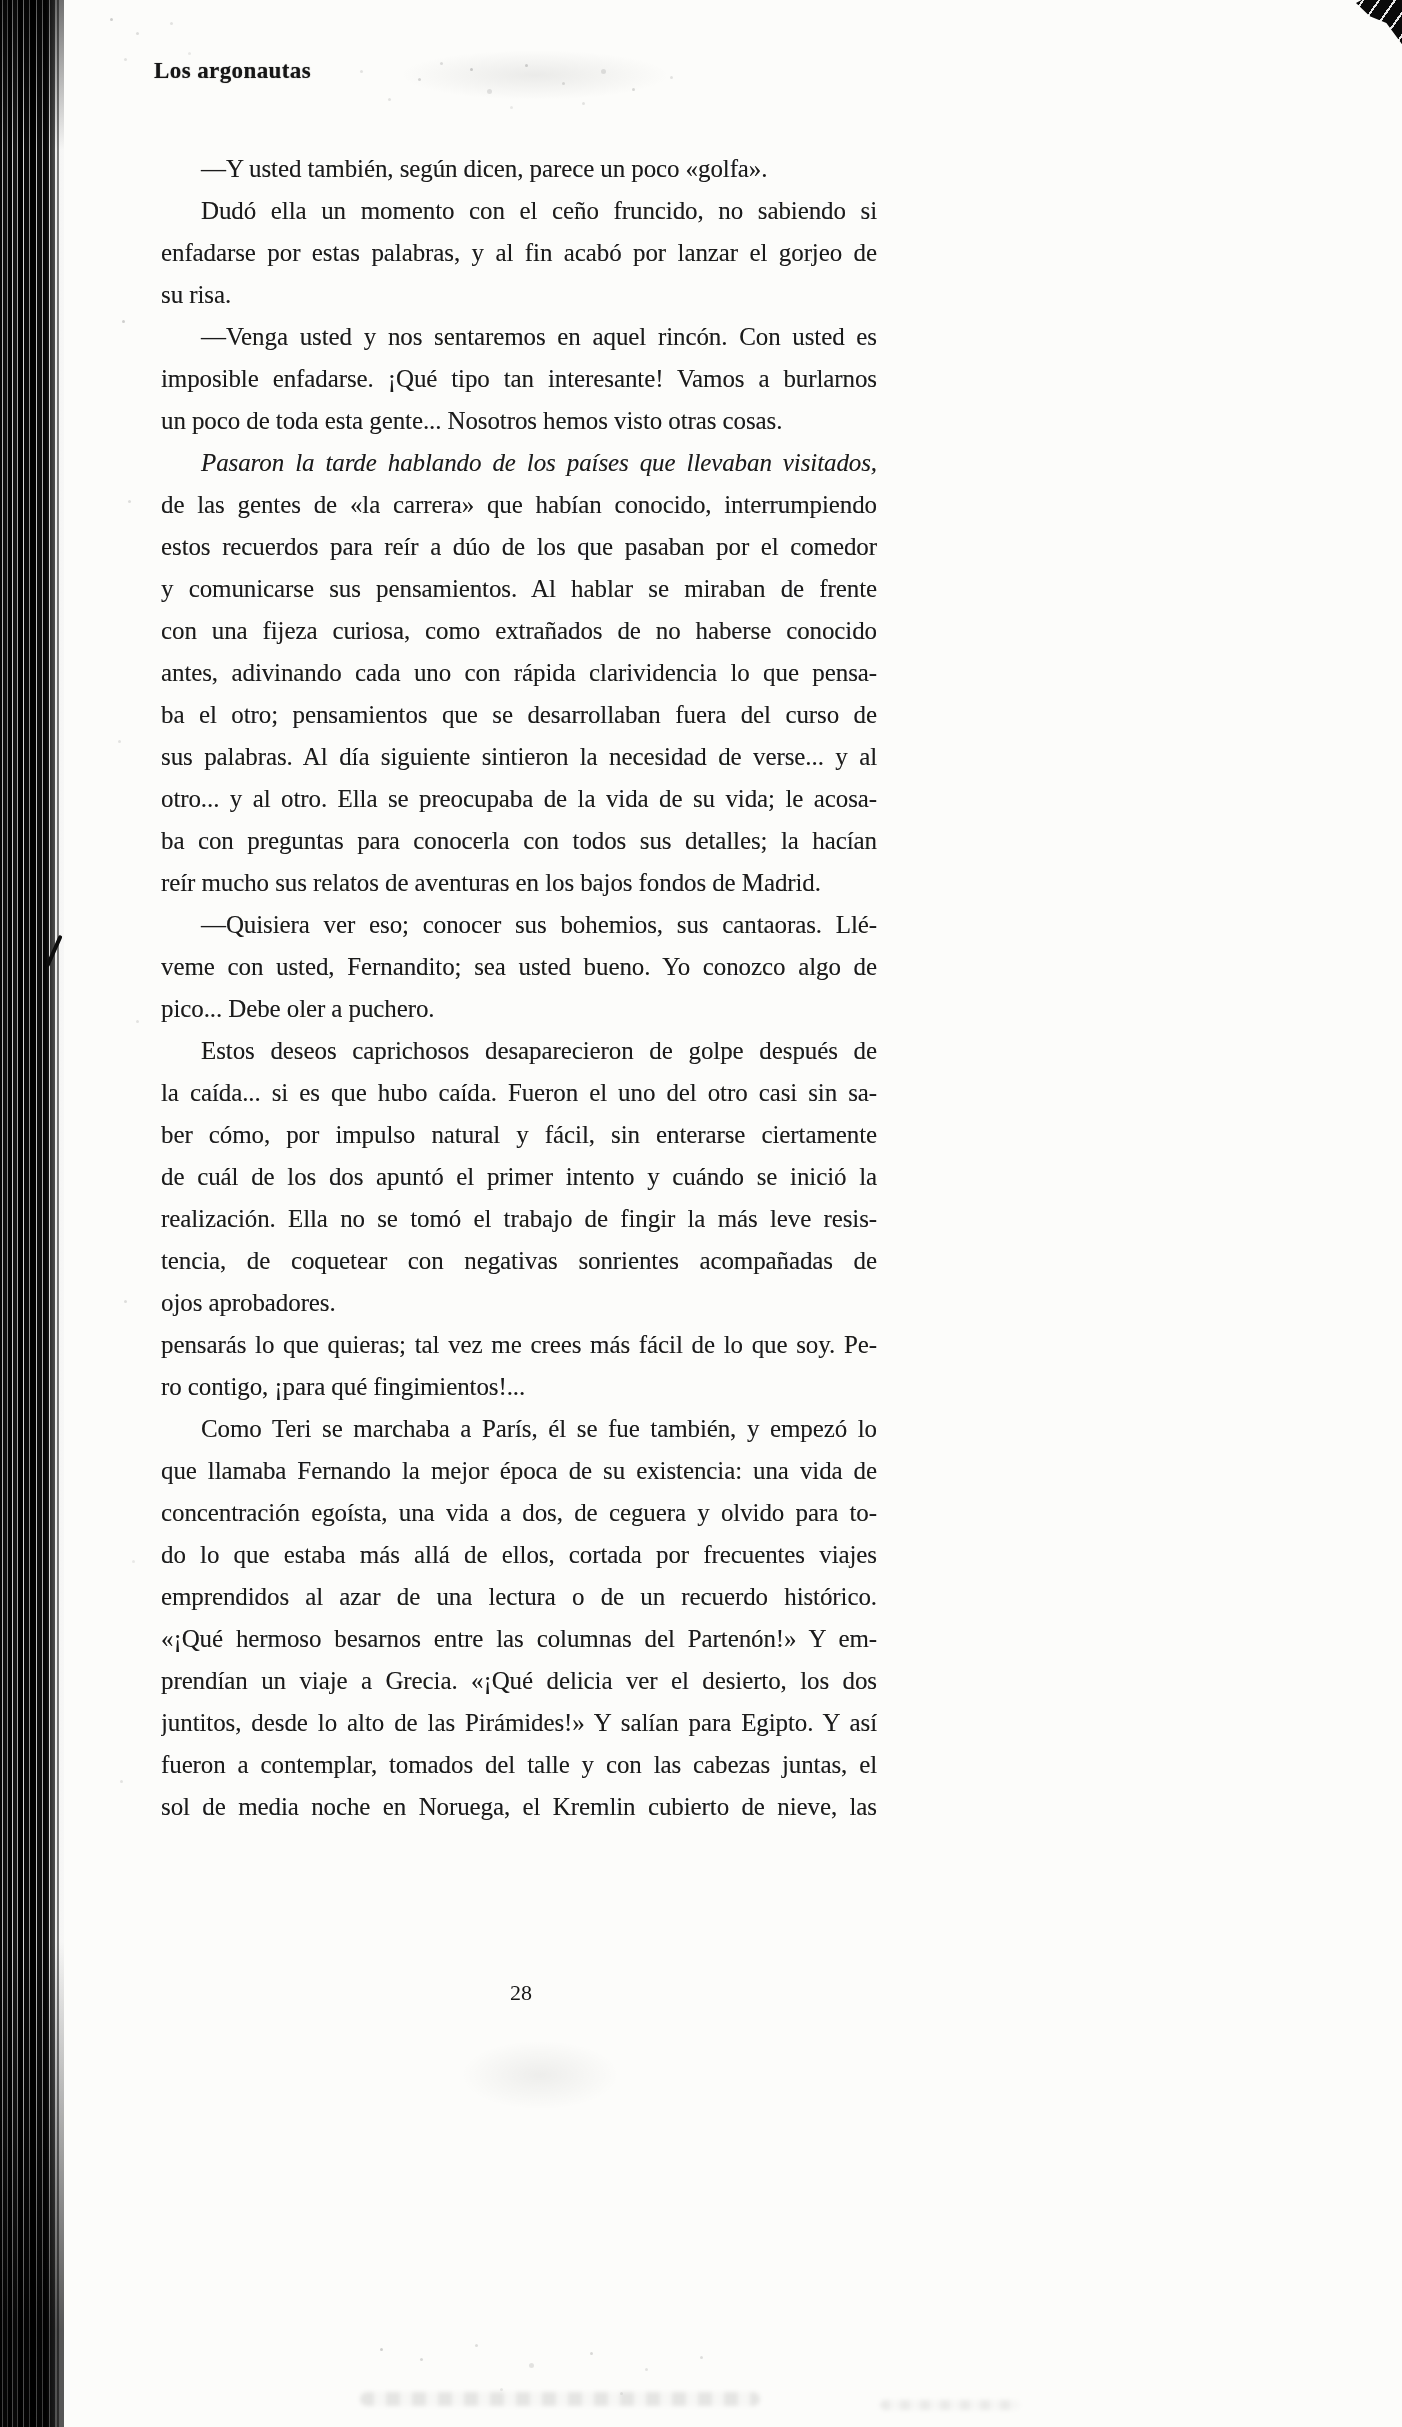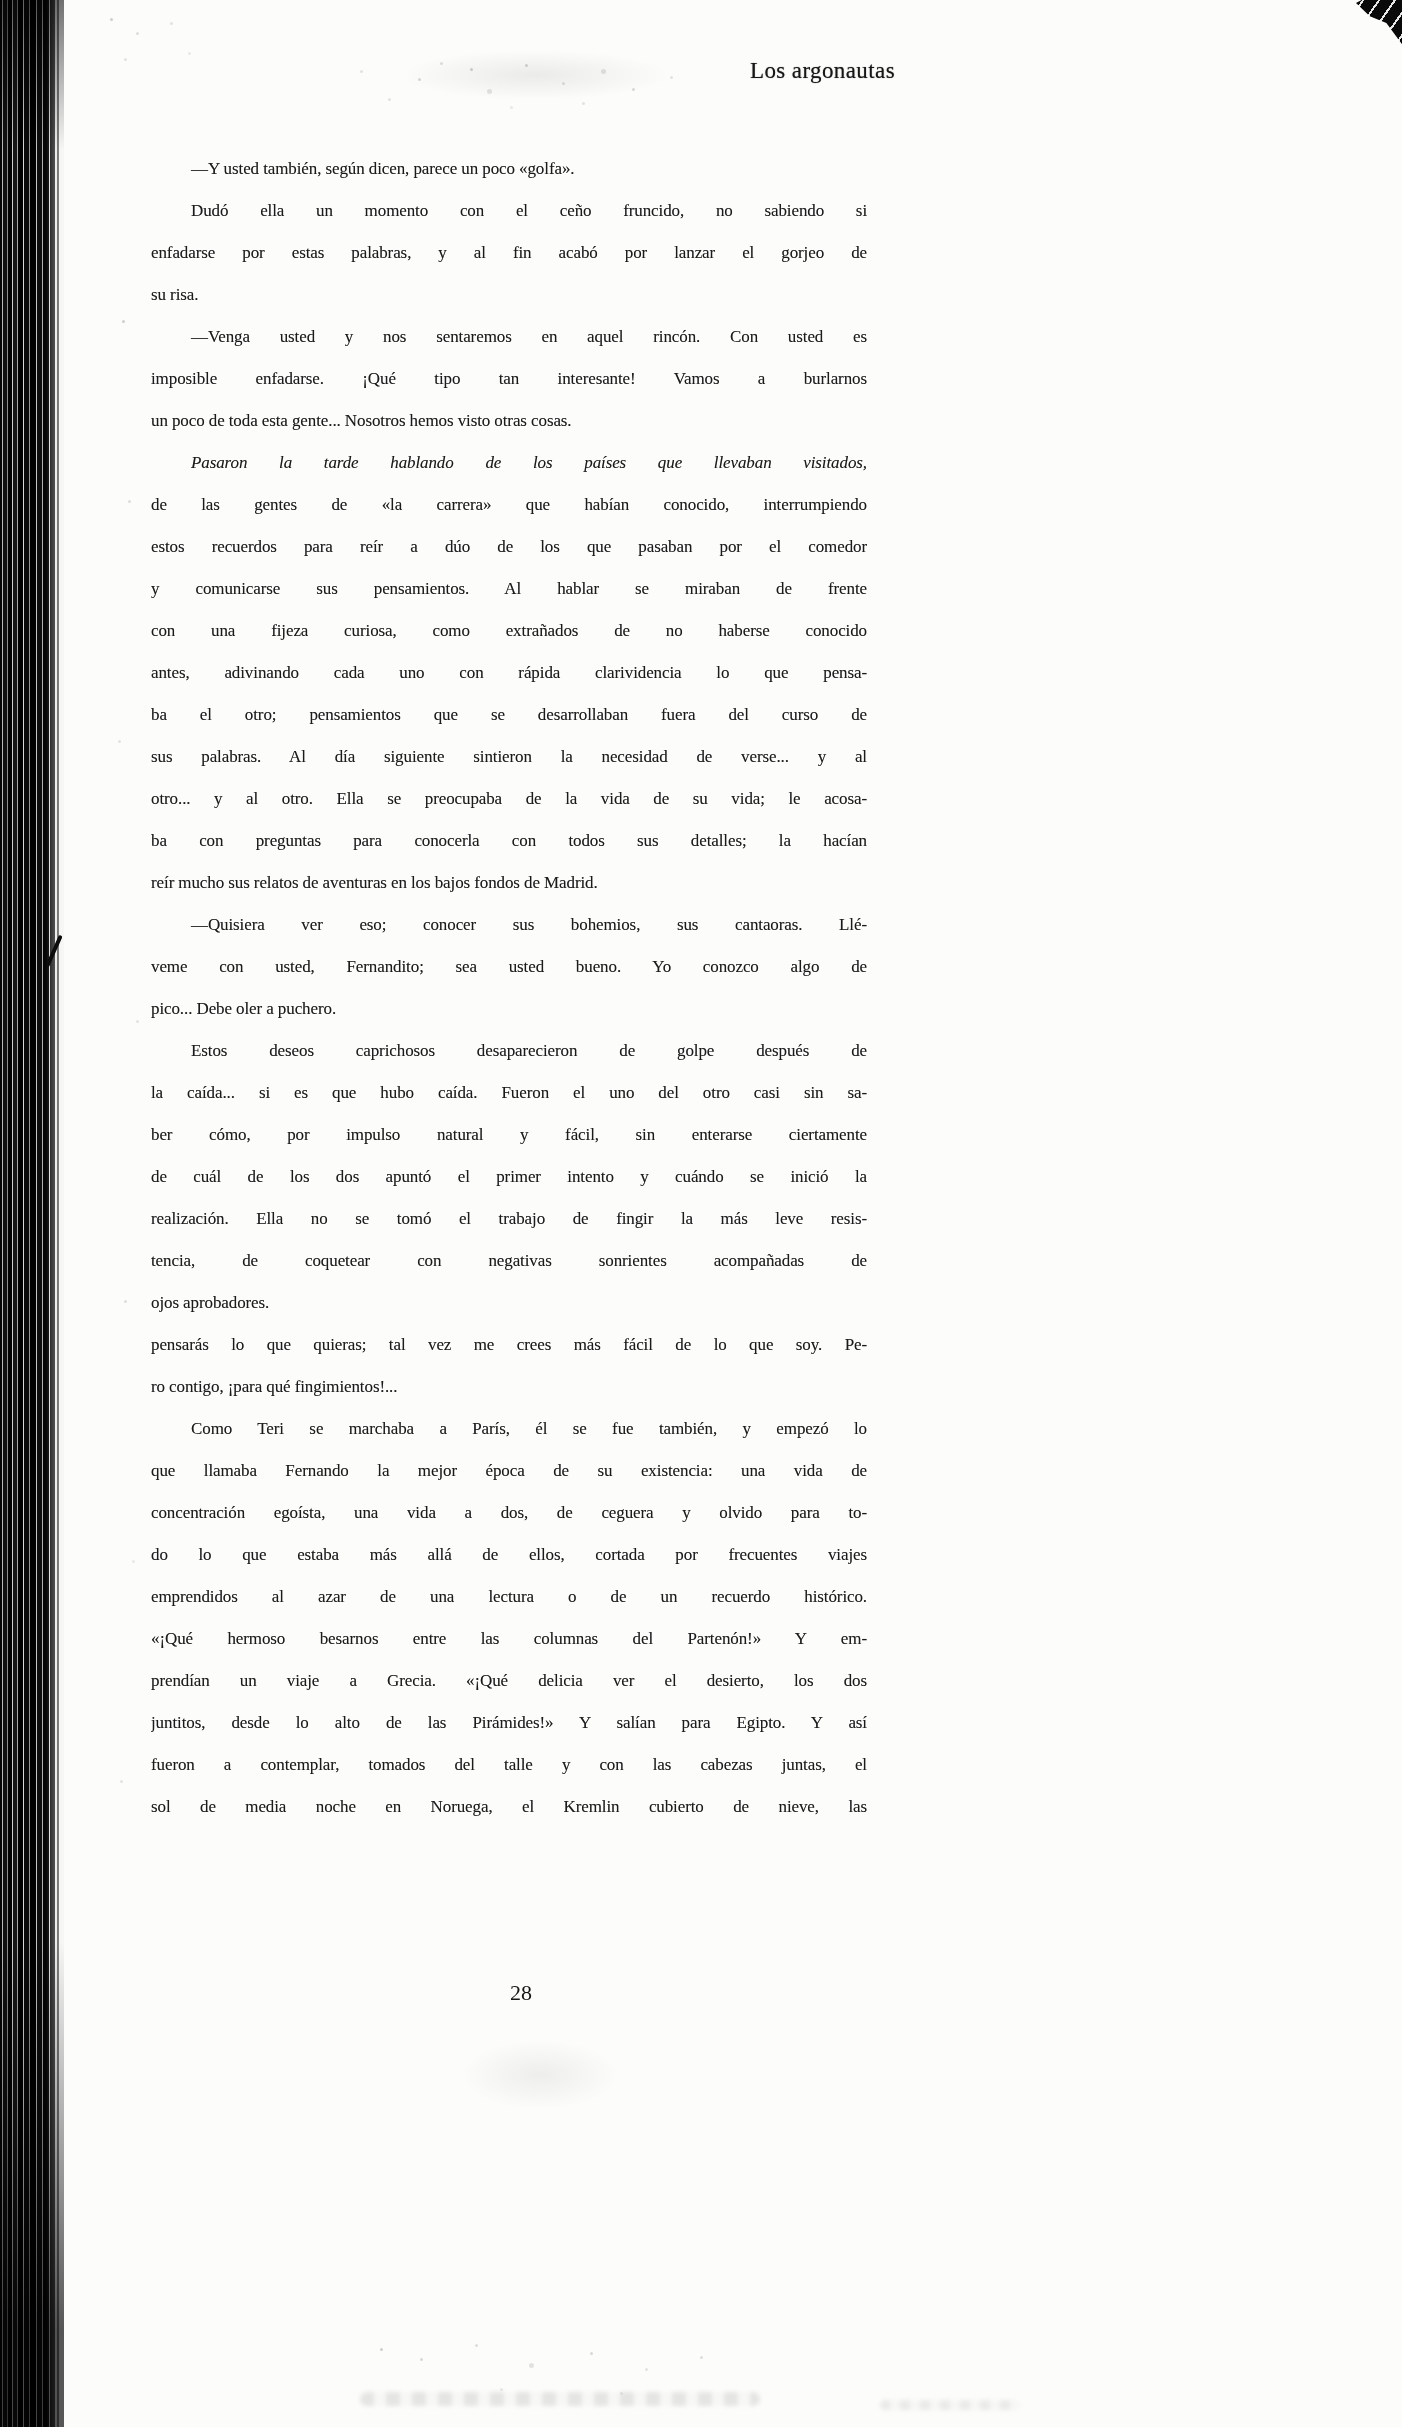--- a/index.html
+++ b/index.html
@@ -125,34 +125,34 @@
     left: 880px; top: 2400px;
     width: 140px; height: 10px;
     border-radius: 5px;
     background: repeating-linear-gradient(90deg, rgba(0,0,0,0.07) 0 10px, rgba(0,0,0,0.02) 10px 20px);
     filter: blur(2px);
   }
 
   
   .running-header {
     position: absolute;
-    left: 179px; top: 58px;
+    left: 154px; top: 58px;
     width: 716px;
-    text-align: right;
+    text-align: left;
     font-size: 23px;
-    font-weight: 400;
+    font-weight: 700;
     letter-spacing: 0.4px;
     color: #161616;
     text-shadow: 0 0 1px rgba(45,45,45,0.65);
   }
   .body-text {
     position: absolute;
-    left: 151px; top: 148px;
+    left: 161px; top: 148px;
     width: 716px;
-    font-size: 17px;
+    font-size: 25px;
     line-height: 42px;
     letter-spacing: -0.1px;
     color: var(--ink);
     text-shadow: 0 0 0.5px rgba(20,20,20,0.35);
   }
   .para { margin: 0; }
   .line {
     height: 42px;
     overflow: hidden;
     text-align: justify;

